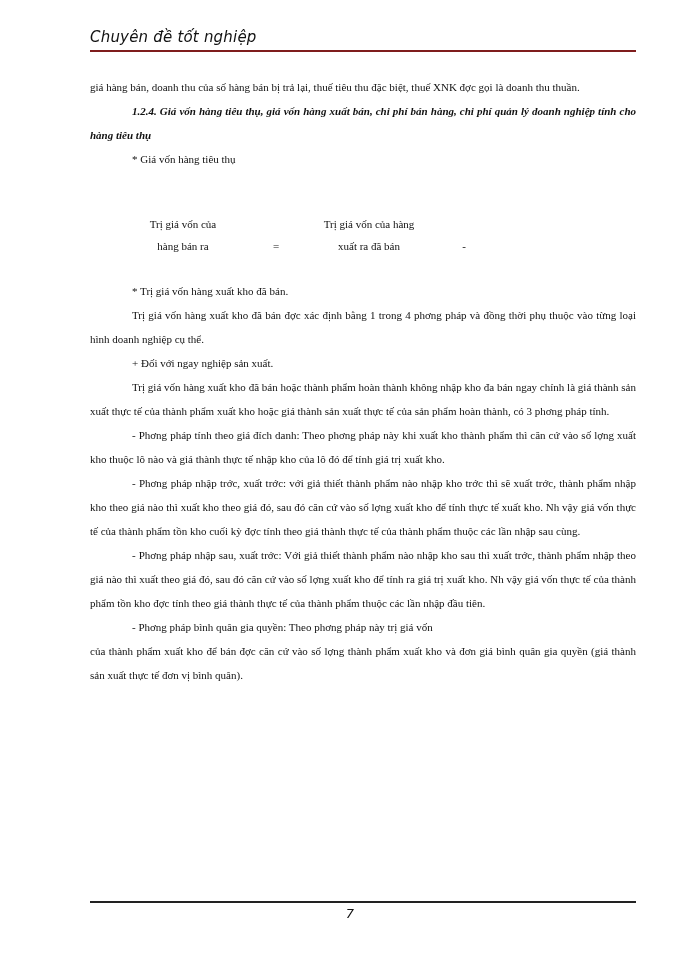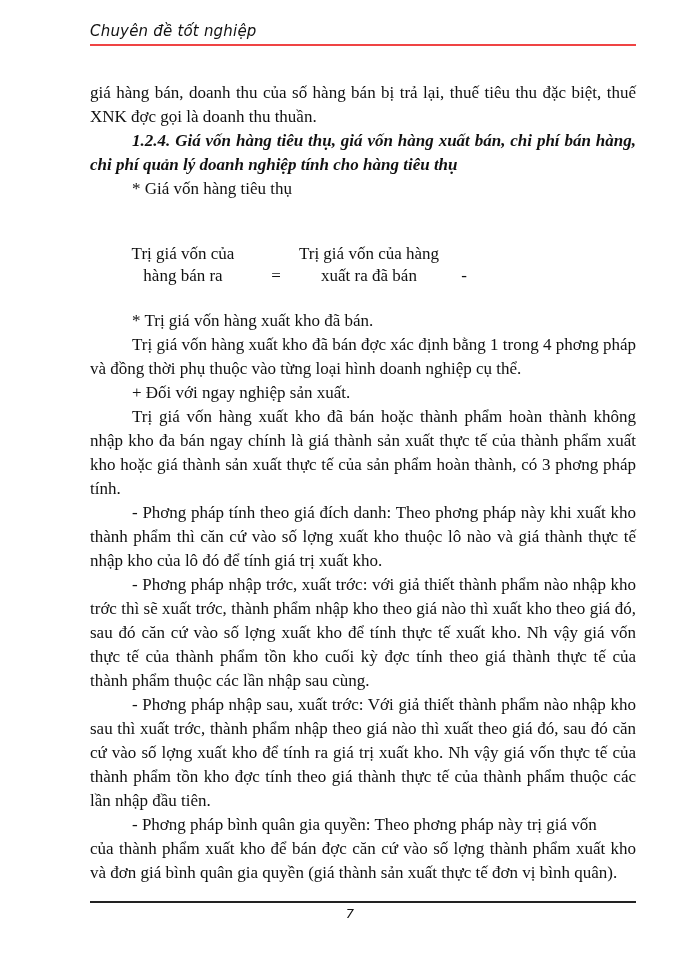--- a/index.html
+++ b/index.html
@@ -1,22 +1,22 @@
 <!DOCTYPE html>
 <html><head>
 <meta charset="utf-8">
 <style>
   html, body { margin: 0; padding: 0; background: #ffffff; }
   body { width: 700px; height: 960px; position: relative; overflow: hidden;
          font-family: "Liberation Serif", "DejaVu Serif", serif; color: #111; }
-  .header { position: absolute; left: 90px; top: 20px; width: 546px; height: 24px;
-            border-bottom: 2px solid #ef4444; }
+  .header { position: absolute; left: 90px; top: 26px; width: 546px; height: 24px;
+            border-bottom: 2px solid #7f1d1d; }
   .header-title { font-family: "DejaVu Sans", sans-serif; font-style: italic; font-size: 15px;
                   letter-spacing: 0.2px; line-height: 22px; }
-  .body { position: absolute; left: 90px; top: 75px; width: 546px; font-size: 17px; line-height: 24px; margin-top: 6px; }
+  .body { position: absolute; left: 90px; top: 75px; width: 546px; font-size: 11px; line-height: 24px; }
   .p { text-align: justify; margin: 0; }
   .indent { text-indent: 42px; }
   .heading { font-weight: bold; font-style: italic; }
   .formula { display: flex; align-items: flex-end; margin: 6px 0 0 0; height: 80px; text-align: center; line-height: 22px; }
   .f-a { width: 150px; margin-left: 18px; padding-top: 10px; }
   .f-op1 { width: 36px; padding-top: 21px; }
   .f-b { width: 150px; padding-top: 10px; }
   .f-op2 { width: 40px; padding-top: 21px; }
   .f-c { width: 150px; padding-top: 0px; }
   .gap { height: 22px; }

